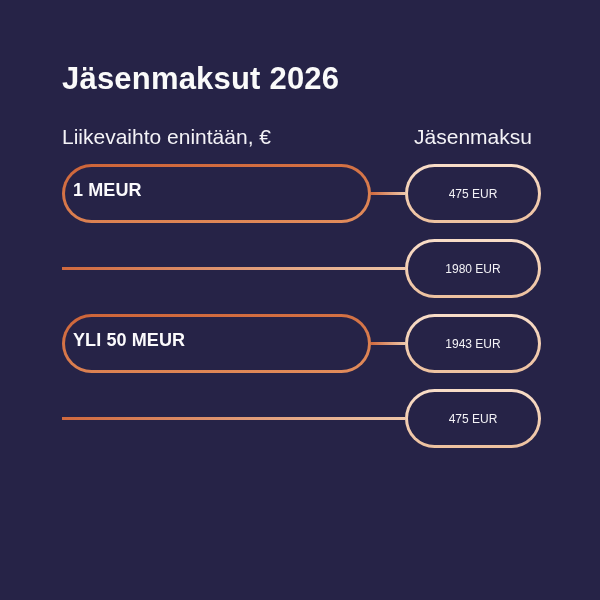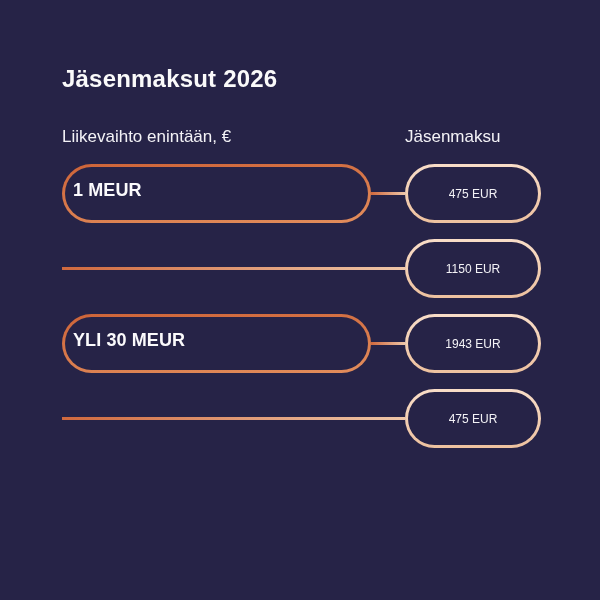--- a/index.html
+++ b/index.html
@@ -17,43 +17,44 @@
   .canvas {
     position: absolute;
     inset: 0;
     background: #262347;
   }
   .title {
     position: absolute;
     left: 62px;
     top: 60px;
     margin: 0;
-    font-size: 24px;
+    font-size: 31px;
     line-height: 38px;
     font-weight: bold;
     color: #fafafa;
     letter-spacing: 0.2px;
   }
   .col-headers {
     position: absolute;
     left: 62px;
     right: 59px;
     top: 123px;
     display: flex;
     justify-content: space-between;
     align-items: baseline;
   }
   .col-header {
-    font-size: 17px;
+    font-size: 21px;
     line-height: 27px;
     color: #f3f2f6;
     font-weight: normal;
   }
   .col-header.right {
     width: 136px;
+    text-align: center;
   }
   .rows {
     position: absolute;
     left: 62px;
     right: 59px;
     top: 164px;
   }
   .row {
     display: flex;
     align-items: stretch;
@@ -123,27 +124,27 @@
     <div class="connector"></div>
     <div class="pill pill-right">
       <span class="pill-value">475 EUR</span>
     </div>
   </div>
 
 
   <div class="row">
     <div class="connector"></div>
     <div class="pill pill-right">
-      <span class="pill-value">1150 EUR</span>
+      <span class="pill-value">1980 EUR</span>
     </div>
   </div>
 
   <div class="row">
     <div class="pill pill-left">
-      <span class="pill-label">YLI 30 MEUR</span>
+      <span class="pill-label">YLI 50 MEUR</span>
     </div>
     <div class="connector"></div>
     <div class="pill pill-right">
       <span class="pill-value">1943 EUR</span>
     </div>
   </div>
 
   <div class="row">
     <div class="connector"></div>
     <div class="pill pill-right">

